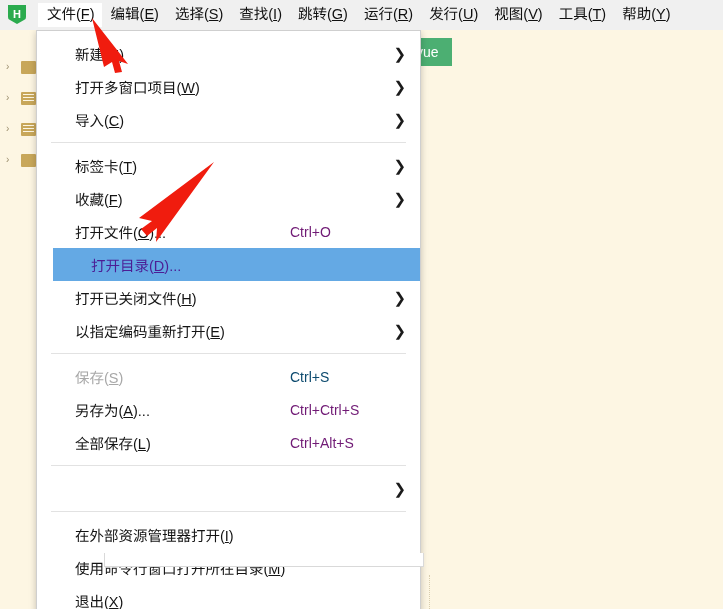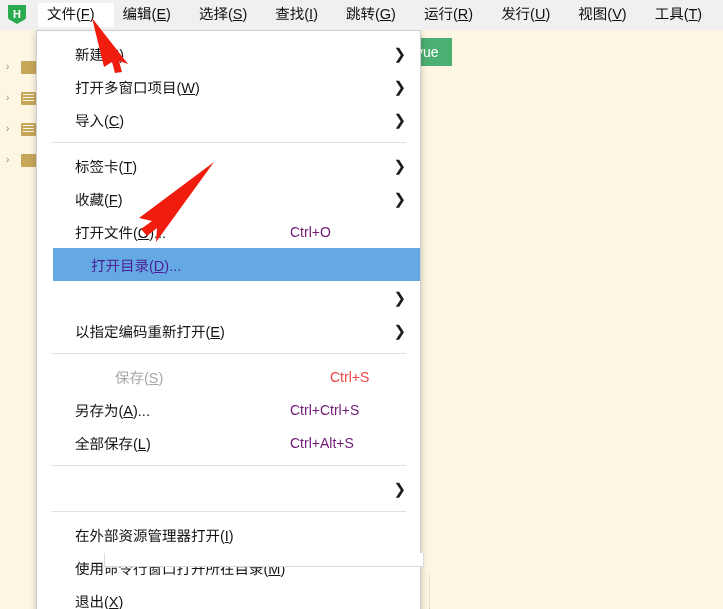--- a/index.html
+++ b/index.html
@@ -27,21 +27,21 @@
   .logo {
     width: 22px; height: 22px;
     margin-left: 6px; margin-right: 10px;
     flex: 0 0 auto;
     position: relative;
   }
   .logo svg { display: block; }
   .menubar-item {
     font-size: 14.5px;
     color: #101010;
-    padding: 4px 19px 5px 9px;
+    padding: 4px 7px 5px 9px;
     white-space: nowrap;
     line-height: 1;
     cursor: default;
   }
   .menubar-item.active {
     background: #ffffff;
   }
 
   
   .sidebar {
@@ -211,22 +211,22 @@
     font-size: 15px;
     font-weight: bold;
     color: #1a1a1a;
     line-height: 1;
   }
   .mi.selected {
     background: #64a9e4;
     color: #4c1d95;
     margin-left: 16px;
   }
-  .mi.disabled { color: #a8a8a8; margin-left: 40px; }
-  .mi.disabled .accel { color: #ef4444; }
+  .mi.disabled { color: #a8a8a8; }
+  .mi.disabled .accel { color: #0c4a6e; }
   .msep {
     height: 1px;
     background: #e2e2e2;
     margin: 6px 14px 6px 14px;
   }
   u { text-decoration: underline; }
 
   
   .arrow { position: absolute; z-index: 60; pointer-events: none; }
   #arrow-top   { left: 88px;  top: 14px;  width: 66px;  height: 62px; }
@@ -366,20 +366,21 @@
       <span class="chev">❯</span>
     </div>
     <div class="mi">
       <span class="label">打开文件(<u>O</u>)...</span>
       <span class="accel">Ctrl+O</span>
     </div>
     <div class="mi selected">
       <span class="label">打开目录(<u>D</u>)...</span>
     </div>
     <div class="mi">
+      <span class="label">打开已关闭文件(<u>H</u>)</span>
       <span class="chev">❯</span>
     </div>
     <div class="mi">
       <span class="label">以指定编码重新打开(<u>E</u>)</span>
       <span class="chev">❯</span>
     </div>
 
     <div class="msep"></div>
 
     <div class="mi disabled">

